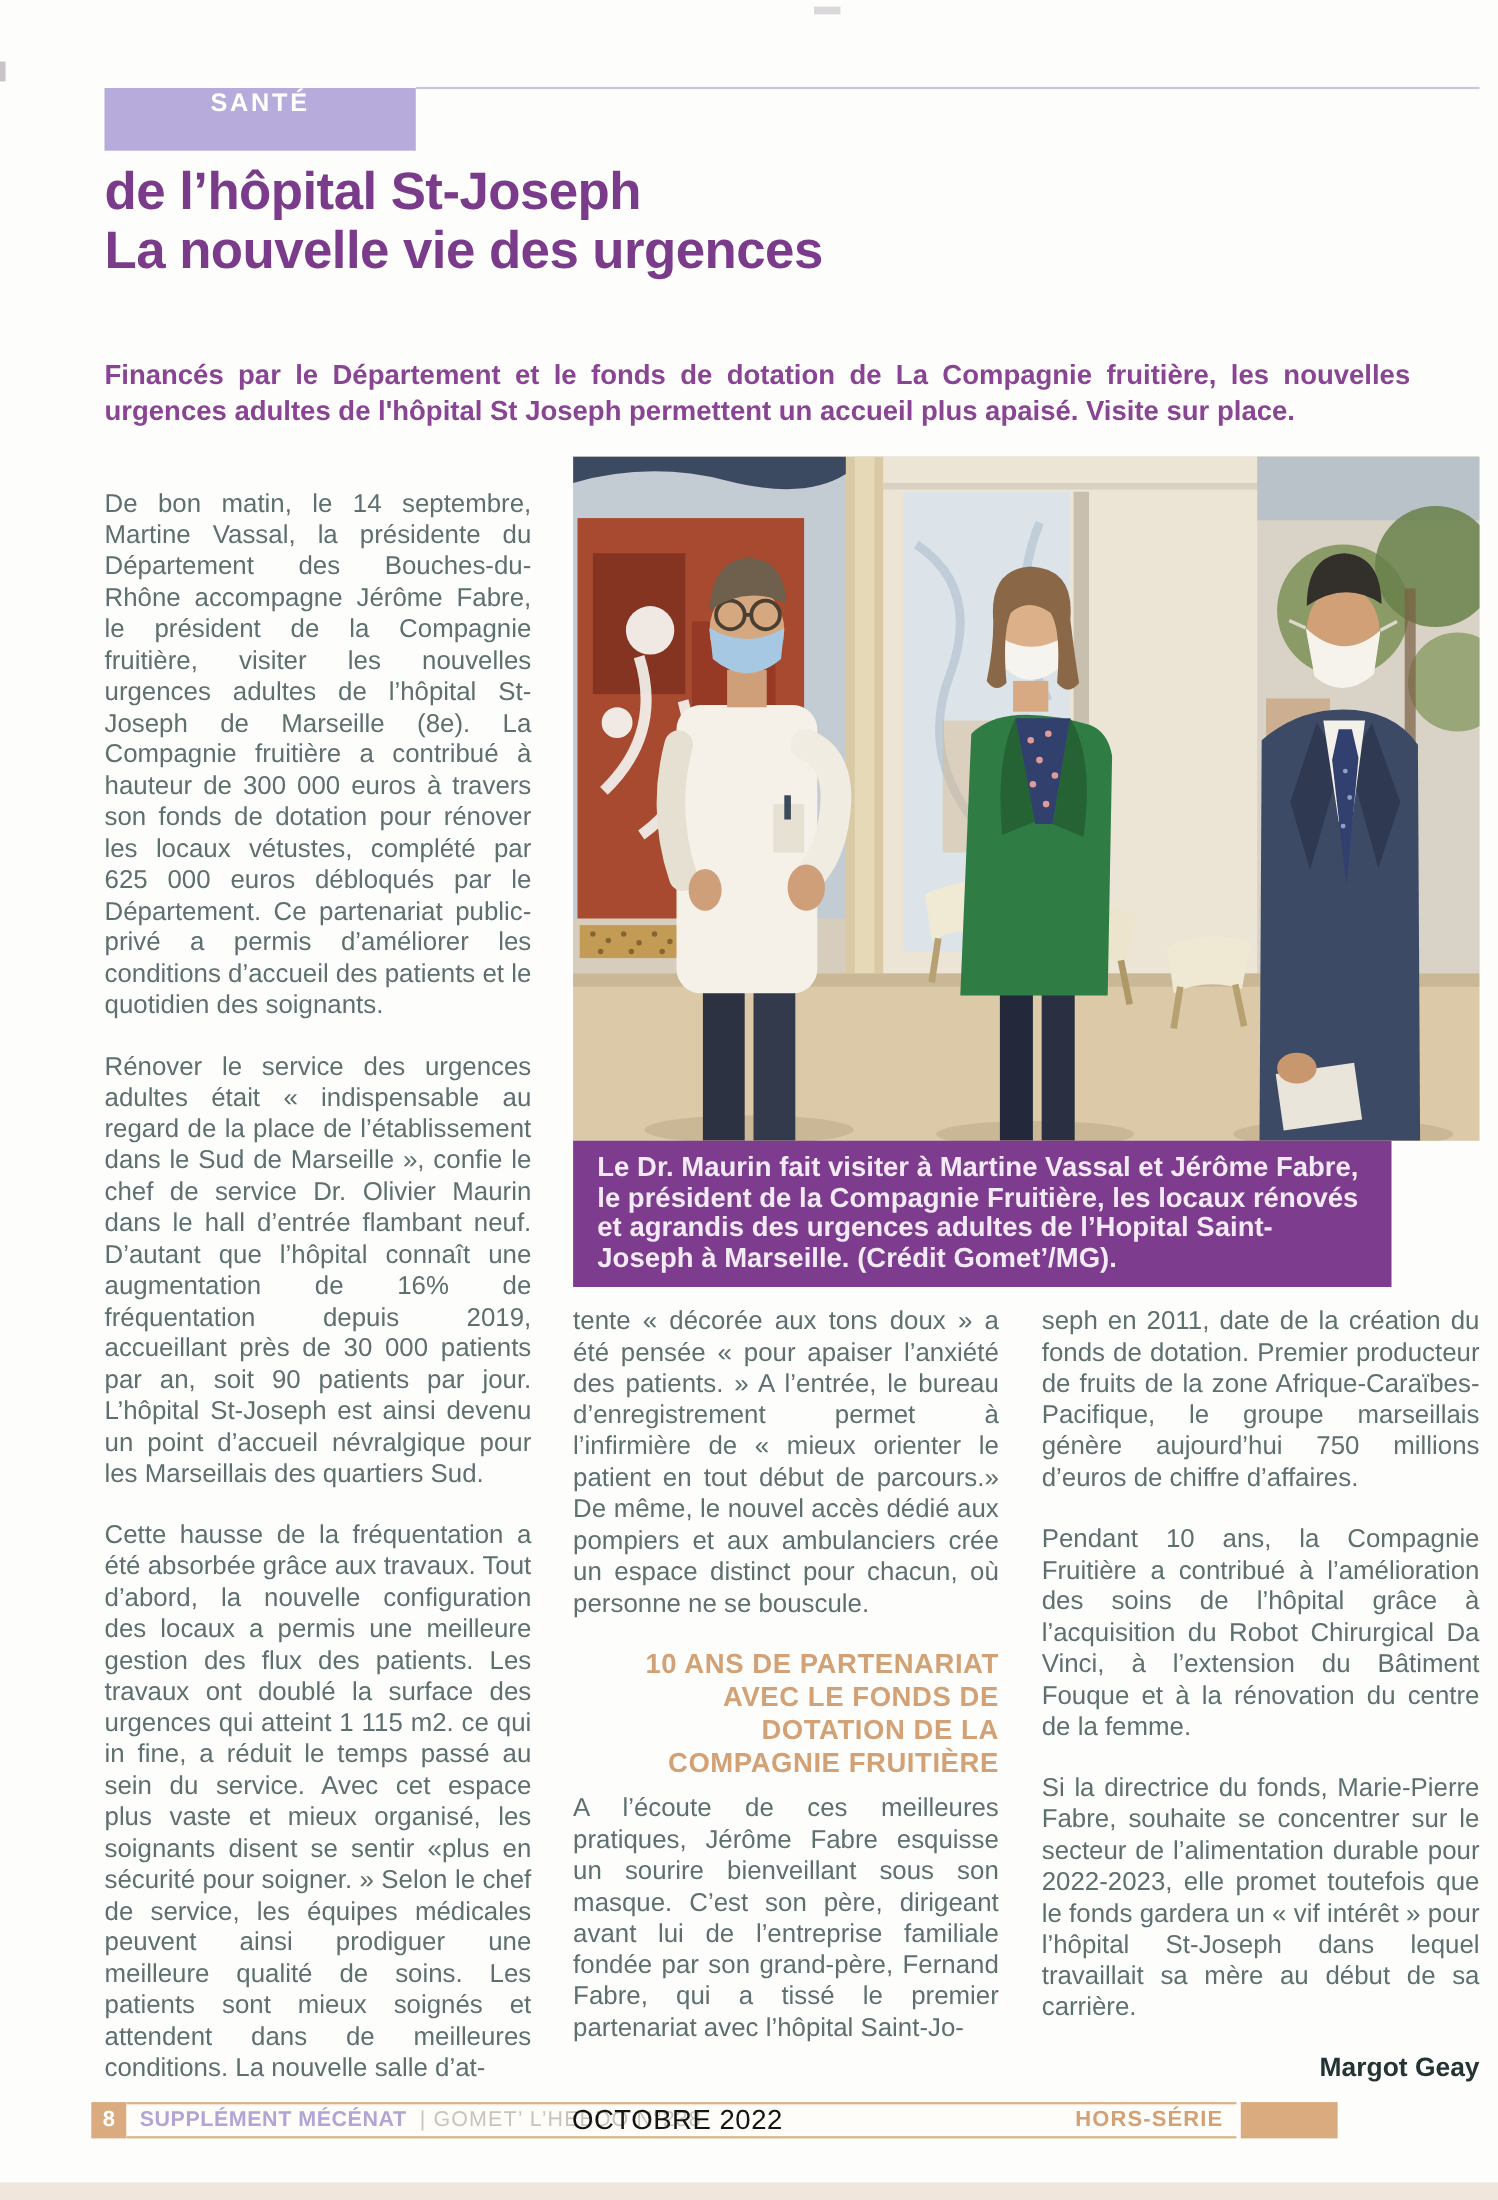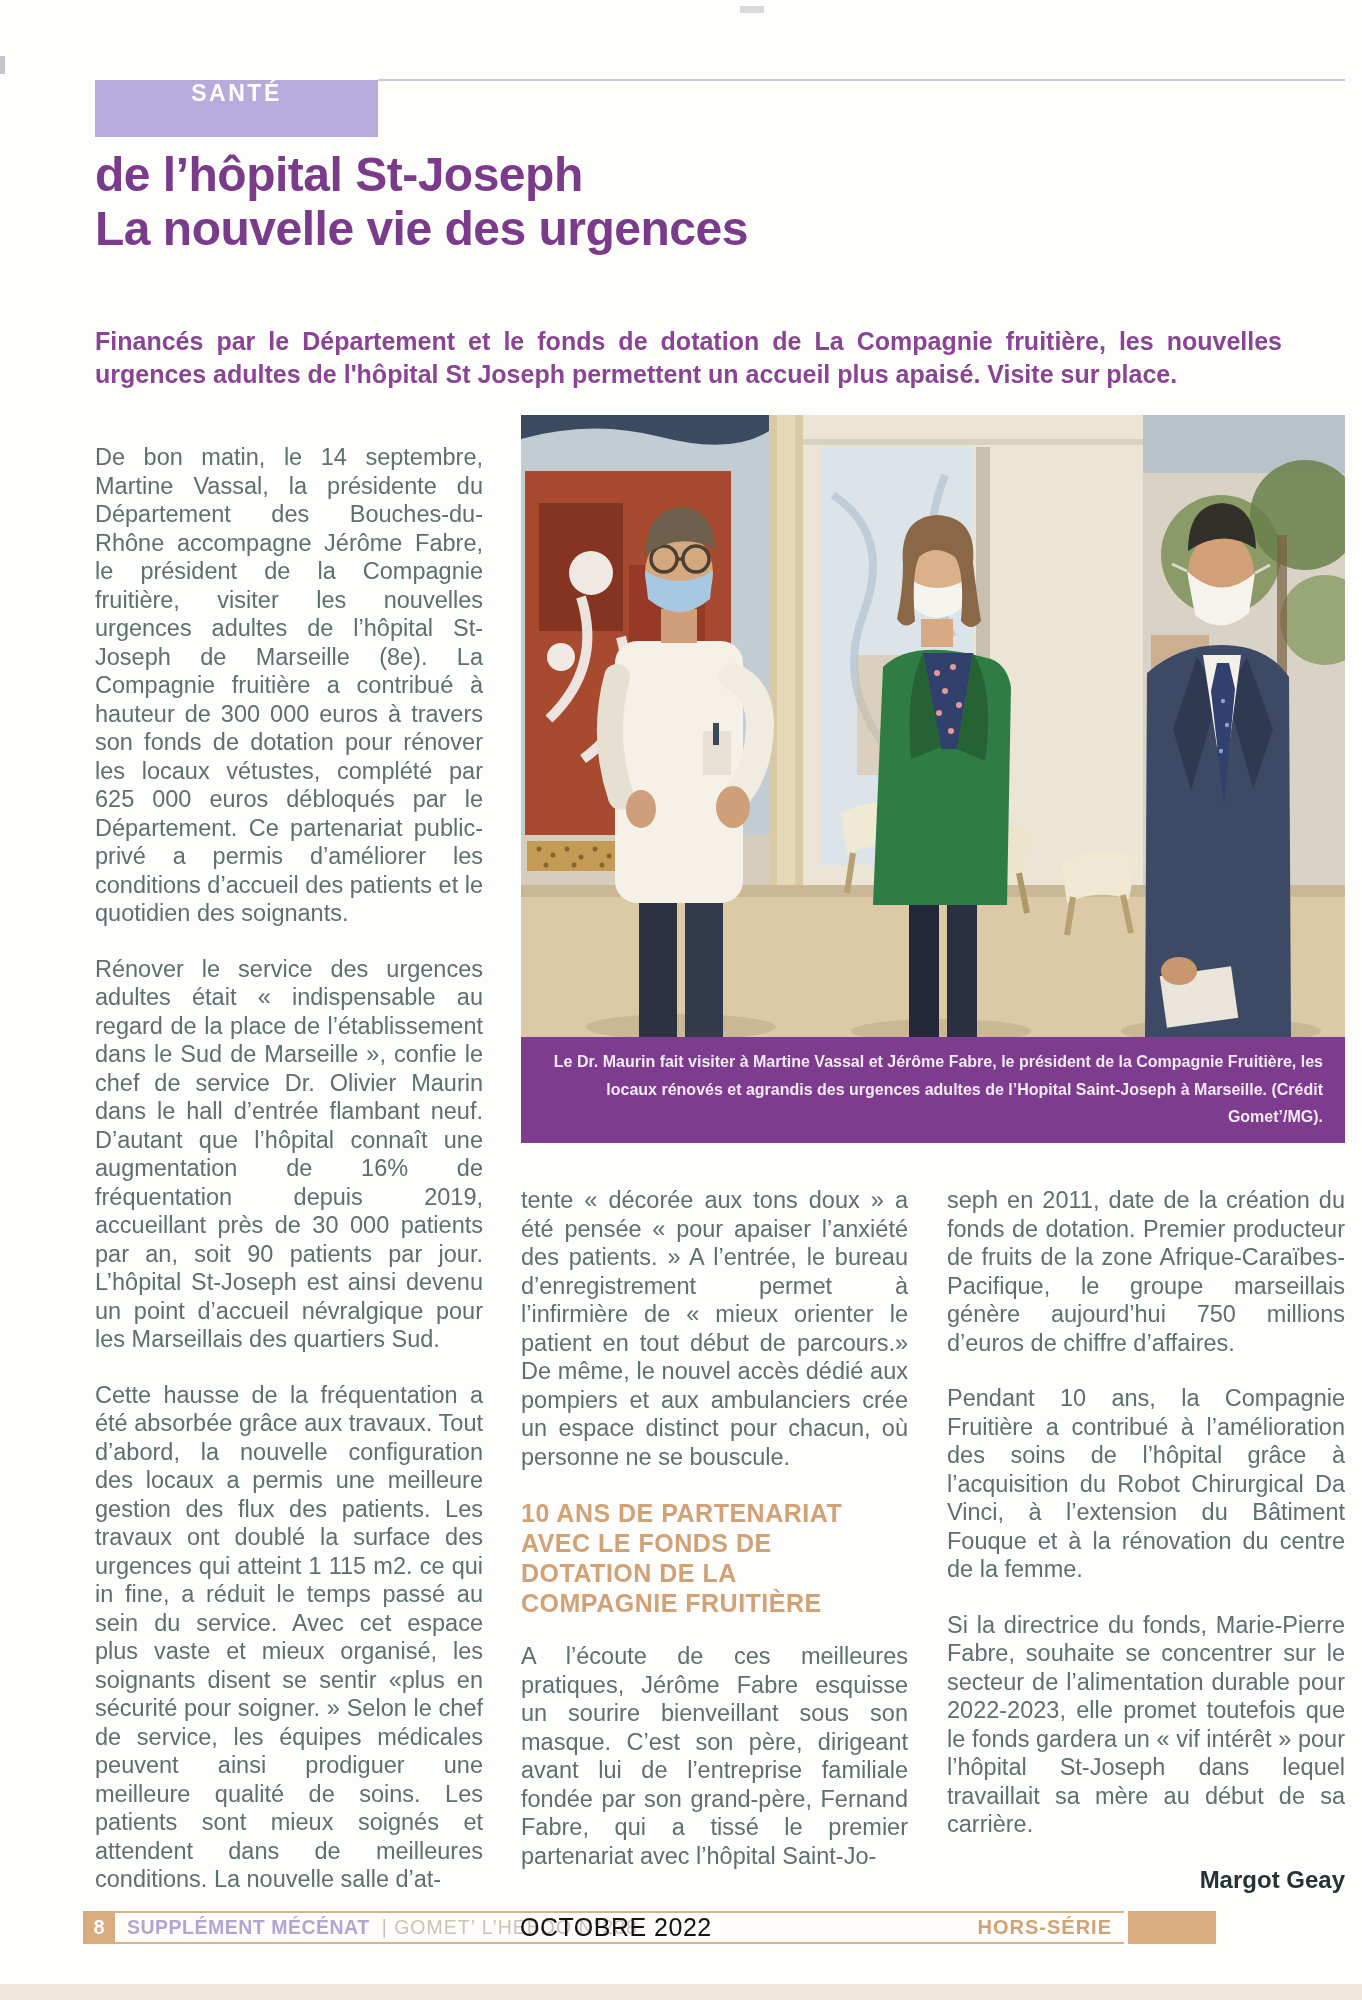--- a/index.html
+++ b/index.html
@@ -23,33 +23,32 @@
     position:absolute;left:95px;top:325px;width:1187px;margin:0;
     color:#8a4494;font-size:25px;line-height:33px;font-weight:bold;text-align:justify;
   }
   .col{position:absolute;color:#5d6f6f;font-size:23.5px;line-height:28.5px;text-align:justify;}
   .col p{margin:0 0 27px 0;}
   .col .it{}
   .col1{left:95px;top:443px;width:388px;}
   .col2{left:521px;top:1186px;width:387px;}
   .col3{left:947px;top:1186px;width:398px;}
   .subheading{
-    margin:3px 0 24px 0;color:#d2a176;font-weight:bold;font-size:25px;line-height:30px;
-    text-align:left;letter-spacing:.5px;
+    margin:3px 0 11px 0;color:#d2a176;font-weight:bold;font-size:25px;line-height:30px;
+    text-align:right;letter-spacing:.5px;
   }
   .byline{text-align:right;font-weight:bold;color:#243434;font-size:24px;margin-top:6px;}
   .photo{
     position:absolute;left:521px;top:415px;width:824px;height:622px;background:#e7dfd0;
   }
   .photo svg{display:block;width:100%;height:100%;}
   .caption{
-    position:absolute;left:521px;top:1037px;width:824px;box-sizing:border-box;
-    background:#7d3c8d;color:#f2eaf4;font-weight:bold;font-size:16px;line-height:27.5px;
+    position:absolute;left:521px;top:1037px;width:744px;box-sizing:border-box;
+    background:#7d3c8d;color:#f2eaf4;font-weight:bold;font-size:25px;line-height:27.5px;
     padding:11px 22px 12px 22px;
-    text-align:right;
   }
   .footer-pagenum{
     position:absolute;left:83px;top:1911px;width:32px;height:33px;background:#d9ab7f;
     color:#ffffff;font-weight:bold;font-size:20px;display:flex;align-items:center;justify-content:center;
   }
   .footer-bar{
     position:absolute;left:115px;top:1911px;width:1009px;height:33px;box-sizing:border-box;
     background:#fffdf9;border-top:2px solid #dcb183;border-bottom:2px solid #dcb183;
     display:flex;align-items:center;padding:0 12px;
   }

